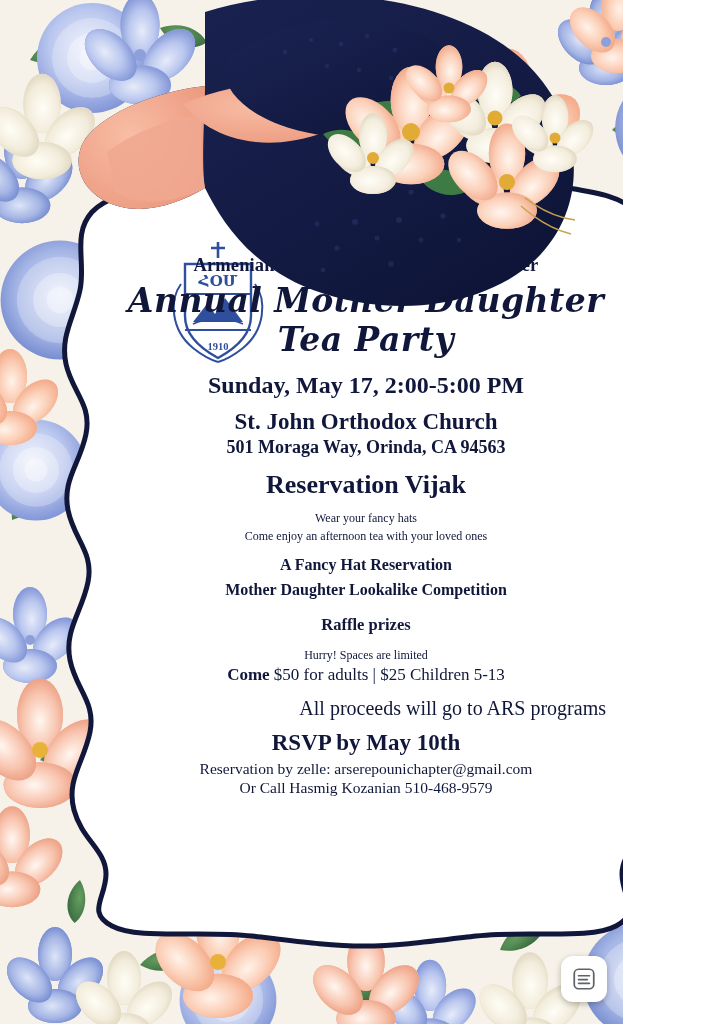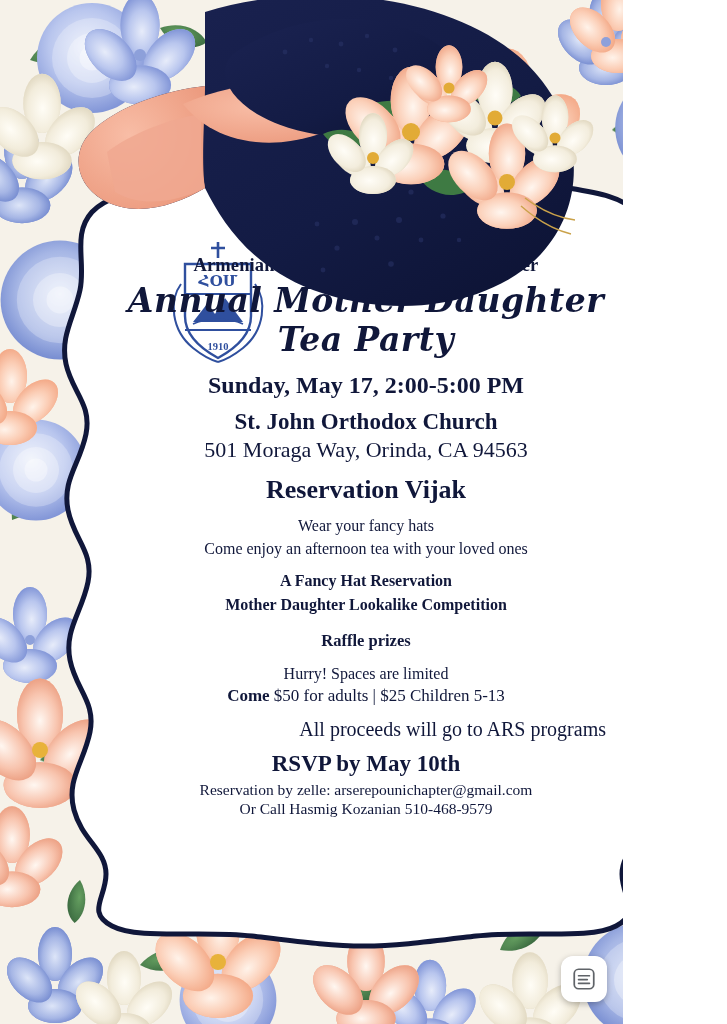--- a/index.html
+++ b/index.html
@@ -89,30 +89,31 @@
     font-size: 24px;
     font-weight: bold;
     margin: 12px 0 10px 0;
   }
   .venue {
     font-size: 23px;
     font-weight: bold;
     margin: 0 0 2px 0;
   }
   .address {
-    font-size: 22px;
+    font-size: 18px;
     margin: 0 0 12px 0;
+    font-weight: bold;
   }
   .feature {
     font-size: 26px;
     font-weight: bold;
     margin: 10px 0 10px 0;
   }
   .line-reg {
-    font-size: 16px;
+    font-size: 12px;
     margin: 2px 0;
     line-height: 1.35;
   }
   .line-bold {
     font-size: 16px;
     font-weight: bold;
     margin: 2px 0;
     line-height: 1.4;
   }
   .raffle {

